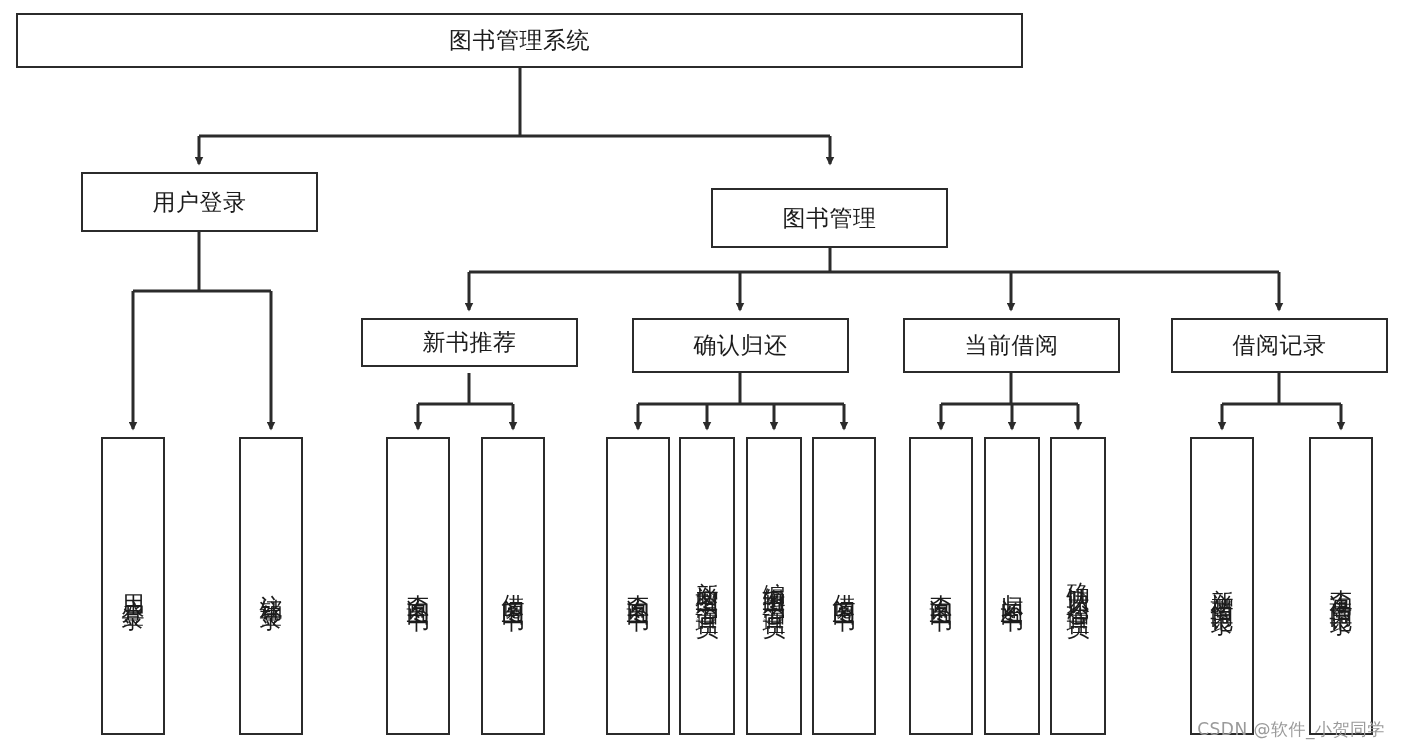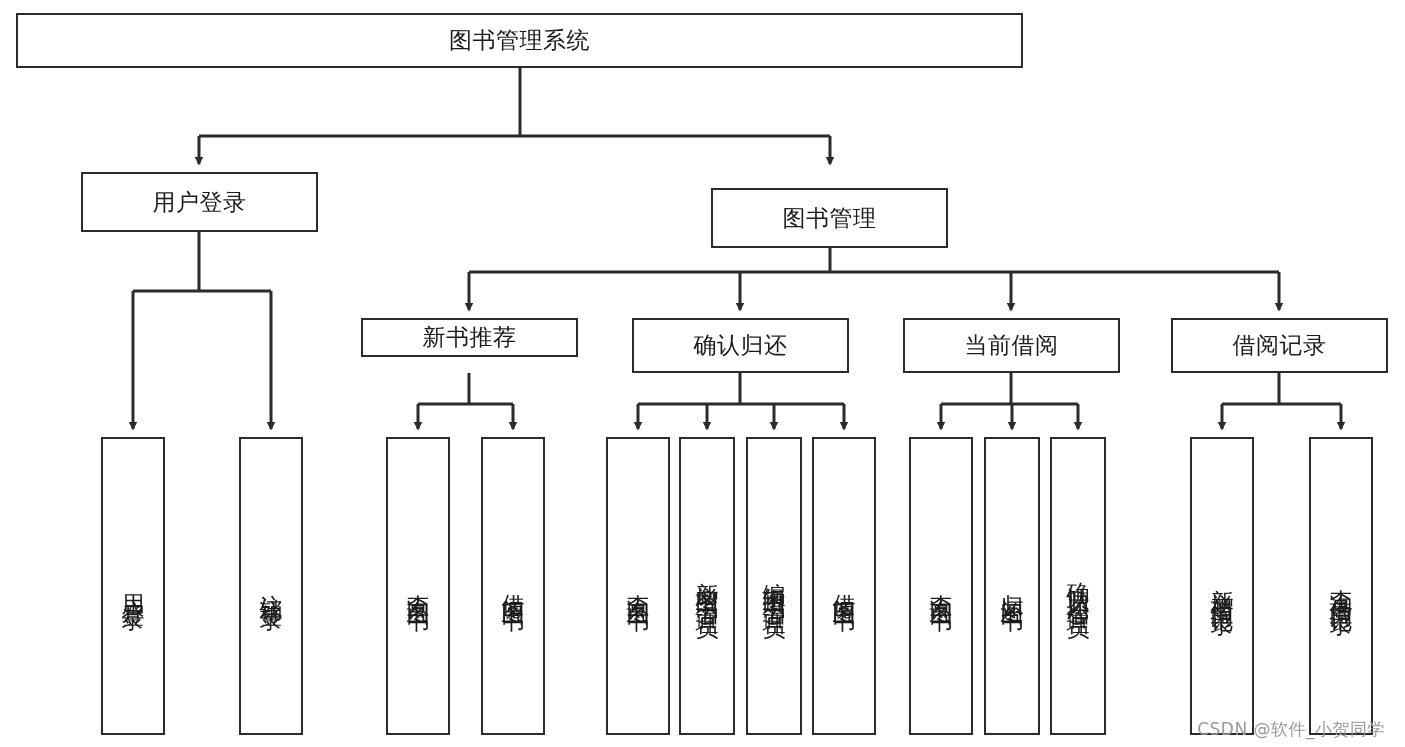--- a/index.html
+++ b/index.html
@@ -132,21 +132,21 @@
     <span class="node-label">图书管理系统</span>
   </div>
 
   <div class="node horizontal" style="left:81px; top:172px; width:237px; height:60px;">
     <span class="node-label">用户登录</span>
   </div>
   <div class="node horizontal" style="left:711px; top:188px; width:237px; height:60px;">
     <span class="node-label">图书管理</span>
   </div>
 
-  <div class="node horizontal" style="left:361px; top:318px; width:217px; height:39px;">
+  <div class="node horizontal" style="left:361px; top:318px; width:217px; height:49px;">
     <span class="node-label">新书推荐</span>
   </div>
   <div class="node horizontal" style="left:632px; top:318px; width:217px; height:55px;">
     <span class="node-label">确认归还</span>
   </div>
   <div class="node horizontal" style="left:1171px; top:318px; width:217px; height:55px;">
     <span class="node-label">借阅记录</span>
   </div>
   <div class="node horizontal" style="left:903px; top:318px; width:217px; height:55px;">
     <span class="node-label">当前借阅</span>

